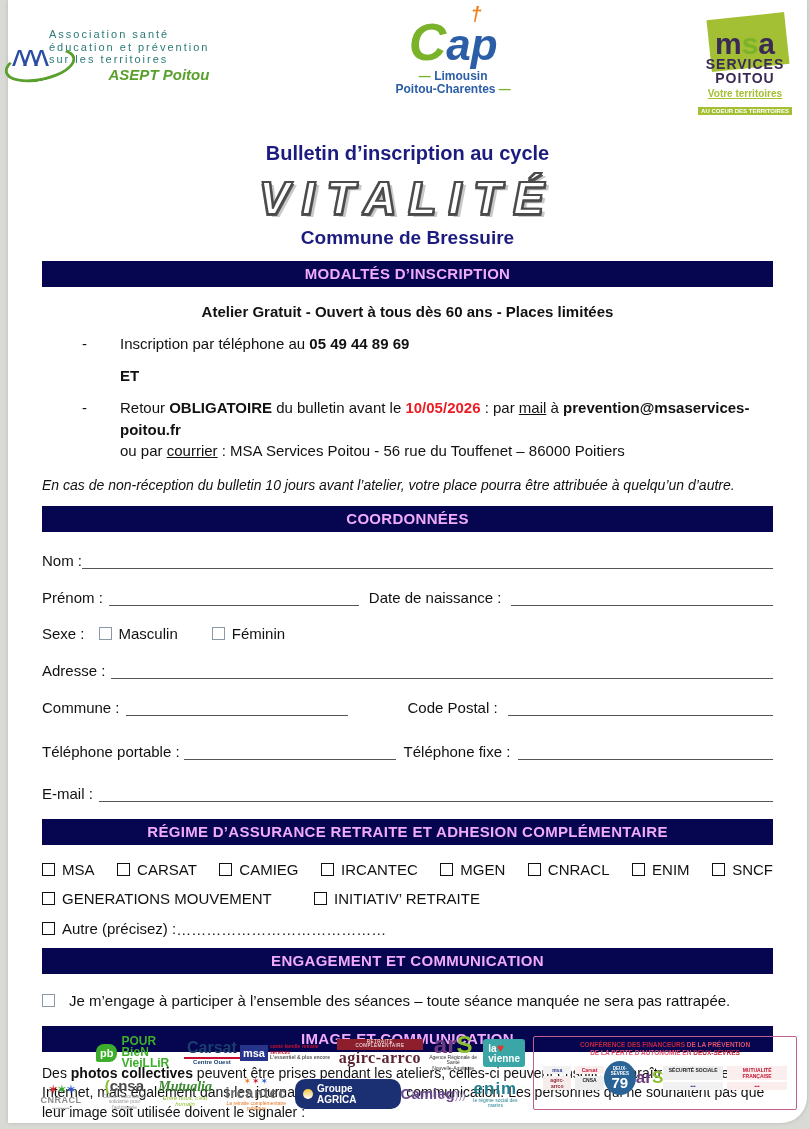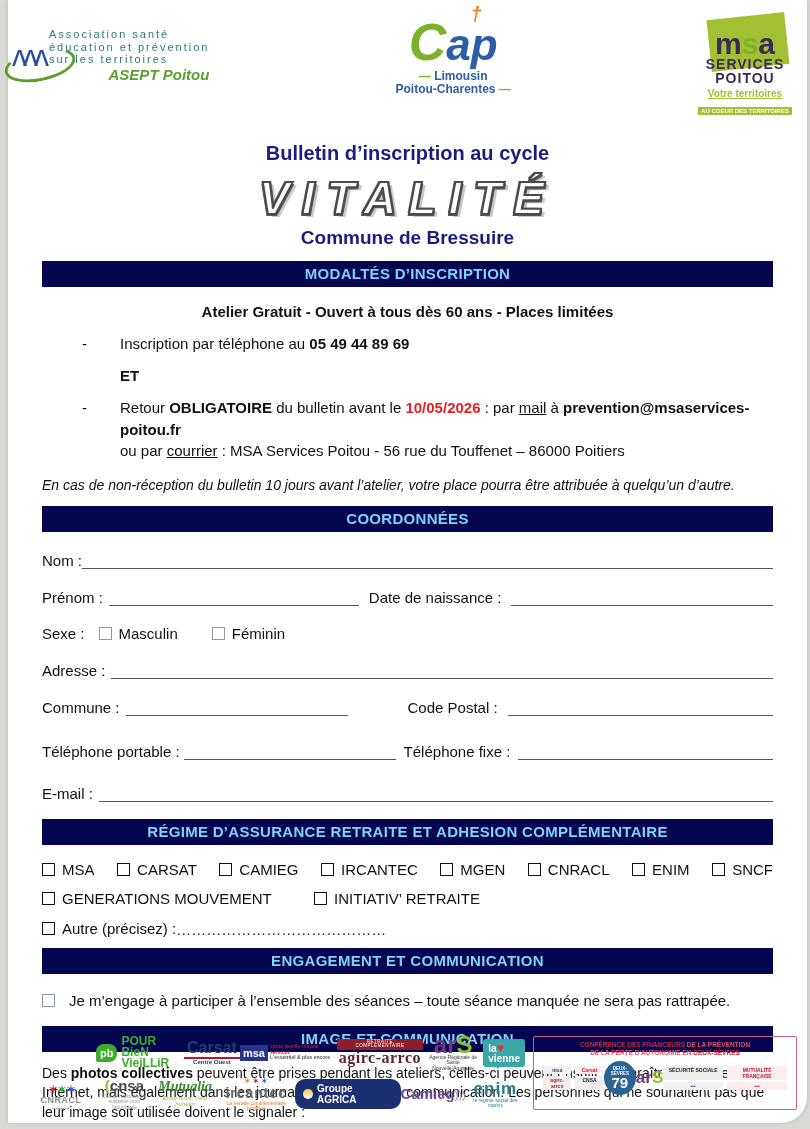--- a/index.html
+++ b/index.html
@@ -42,21 +42,21 @@
   
   .title1{color:#1c1c80;font-weight:bold;font-size:20px;text-align:center;margin-top:16px;}
   .vitalite{
     text-align:center;margin-top:6px;
     font-size:46px;font-weight:bold;font-style:italic;letter-spacing:12px;
     color:#fff;-webkit-text-stroke:1.8px #4a4a4a;
     text-shadow:-1.5px -1.5px 0 #555,1.5px -1.5px 0 #555,-1.5px 1.5px 0 #555,1.5px 1.5px 0 #555,4px 3px 0 #c9c9c9;
   }
   .title2{color:#1c1c80;font-weight:bold;font-size:19px;text-align:center;margin-top:2px;}
   
-  .bar{background:#050550;color:#7dd3fc;font-weight:bold;font-size:15px;text-align:center;height:26px;line-height:26px;letter-spacing:.3px;}
+  .bar{background:#050550;color:#f0abfc;font-weight:bold;font-size:15px;text-align:center;height:26px;line-height:26px;letter-spacing:.3px;}
   .bar.m1{margin-top:12px;}
   
   .subtitle{font-weight:bold;font-size:15px;text-align:center;margin-top:16px;}
   .bullet{position:relative;margin:13px 0 0 78px;font-size:15px;line-height:1.45;padding-right:4px;}
   .bullet .dash{position:absolute;left:-38px;top:0;}
   .et{font-weight:bold;font-size:15px;margin:12px 0 0 78px;}
   .b{font-weight:bold;}
   .red{color:#ed1c24;font-weight:bold;}
   .u{text-decoration:underline;}
   .note{font-style:italic;font-size:14px;margin-top:15px;}

